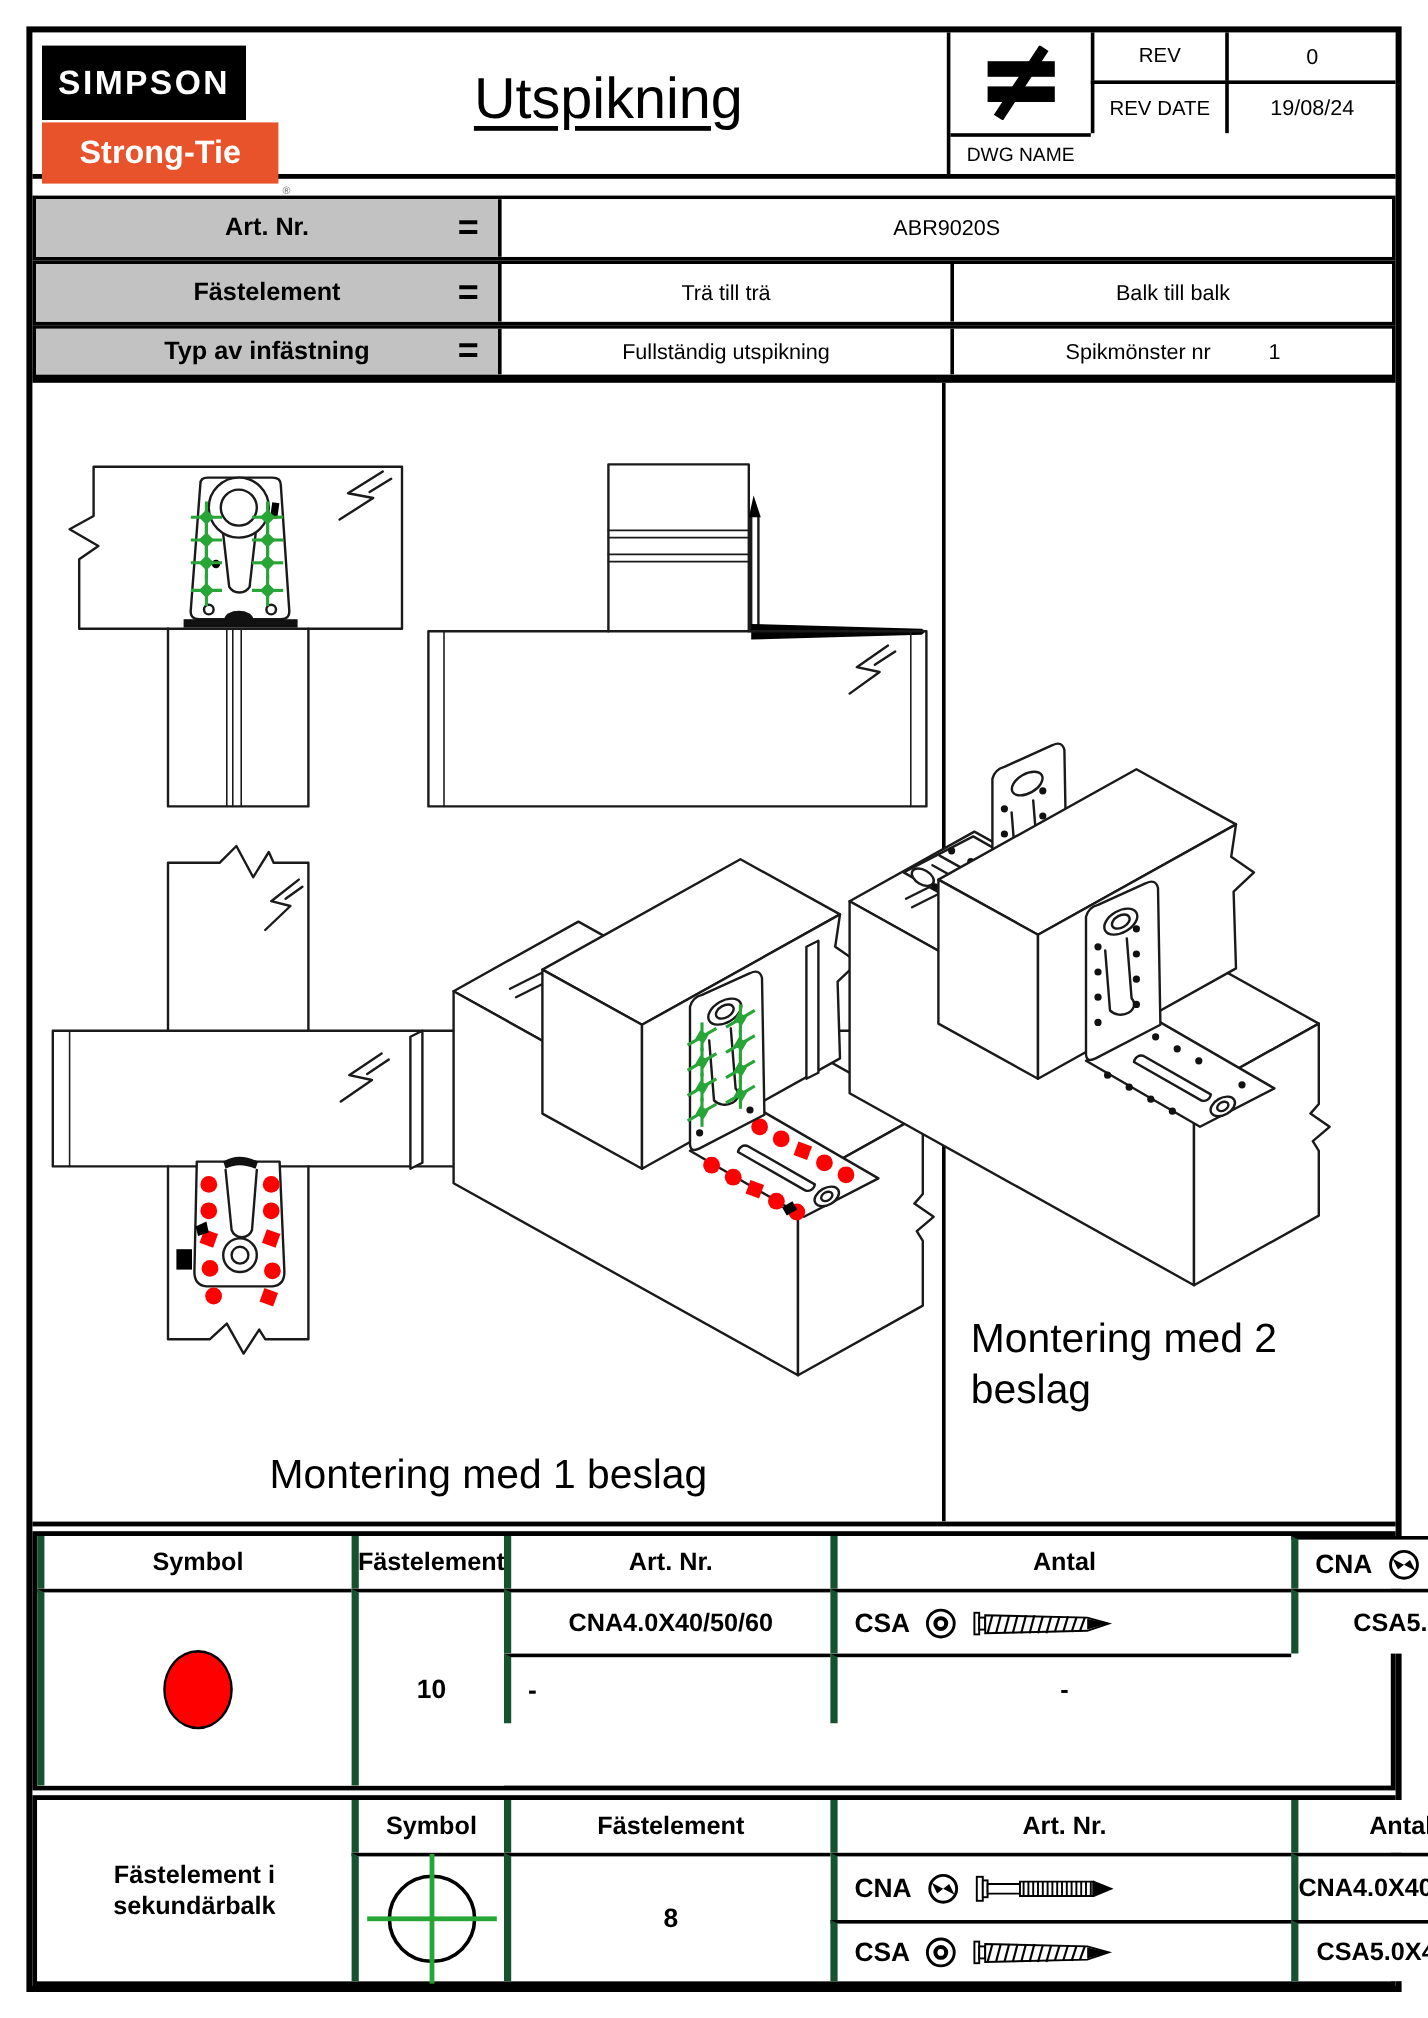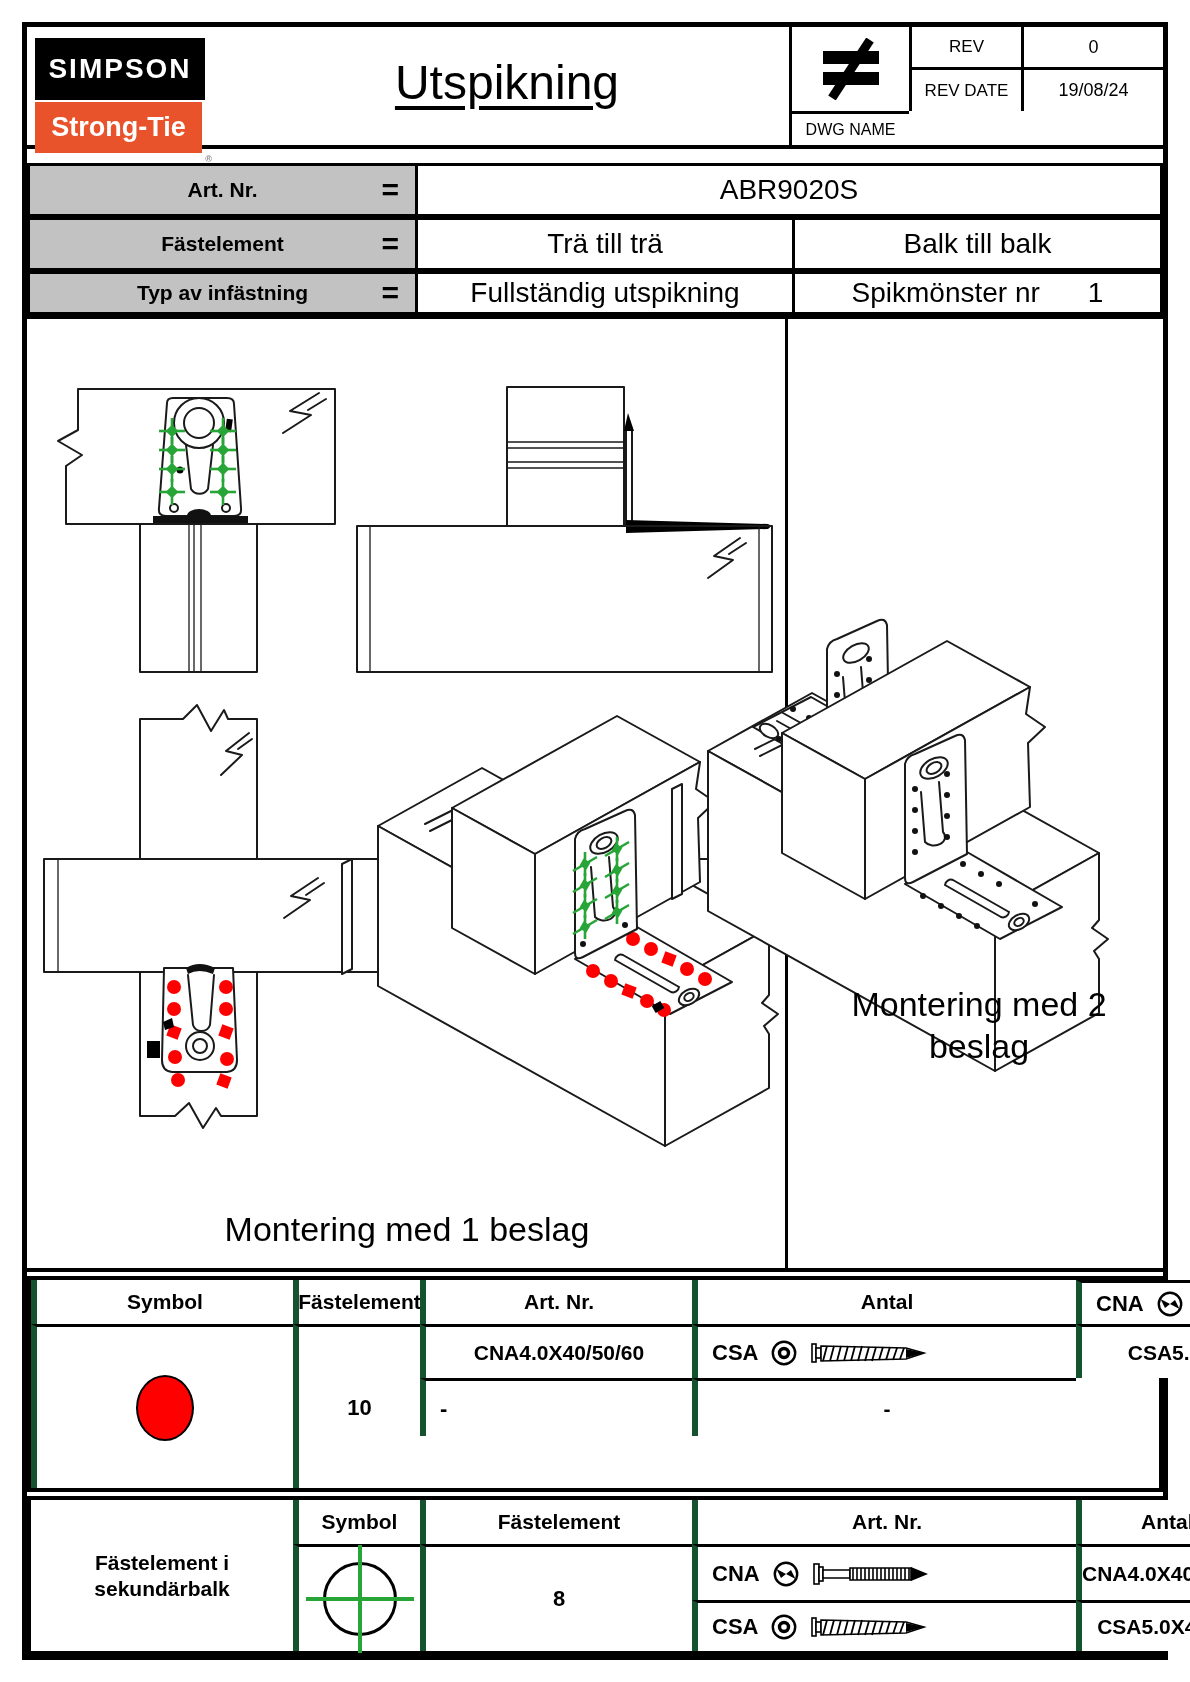--- a/index.html
+++ b/index.html
@@ -5,48 +5,48 @@
   html,body{margin:0;padding:0;background:#fff;}
   .page{position:relative;width:1190px;height:1682px;background:#fff;
         font-family:"Liberation Sans",sans-serif;color:#000;overflow:hidden;}
   .sheet{position:absolute;left:22px;top:22px;width:1136px;height:1628px;border:5px solid #000;}
 
   
   .hdr{position:absolute;left:0;top:0;width:100%;height:122px;border-bottom:4px solid #000;box-sizing:border-box;}
   .logo{position:absolute;left:8px;top:11px;width:172px;}
   .logo-black{width:170px;height:62px;background:#000;color:#fff;display:flex;align-items:center;justify-content:center;
       font-weight:800;font-size:28px;letter-spacing:2px;}
-  .logo-orange{width:167px;height:51px;background:#E8532B;color:#fff;display:flex;align-items:center;justify-content:center;
+  .logo-orange{width:197px;height:51px;background:#E8532B;color:#fff;display:flex;align-items:center;justify-content:center;
       font-weight:800;font-size:27px;margin-top:2px;position:relative;}
   .logo-reg{position:absolute;right:-10px;bottom:-11px;font-size:9px;color:#888;}
   .title{position:absolute;left:200px;top:28px;width:560px;text-align:center;font-size:48px;
       text-decoration:underline;text-underline-offset:7px;}
   .rev{position:absolute;left:762px;top:0;width:374px;height:118px;border-left:3px solid #000;
       display:grid;grid-template-columns:117px 112px 1fr;grid-template-rows:40px 44px 1fr;box-sizing:border-box;}
   .rev>div{border-left:3px solid #000;border-top:3px solid #000;display:flex;align-items:center;justify-content:center;box-sizing:border-box;}
   .rev>div.c1{border-left:none;} .rev>div.r1{border-top:none;}
   .neq{grid-row:1/3;grid-column:1;}
   .rev-lbl{font-size:17px;} .rev-val{font-size:18px;}
   .dwg-lbl{grid-row:3;grid-column:1;font-size:16px;}
   .dwg-val{grid-row:3;grid-column:2/4;font-size:14.5px;font-weight:600;letter-spacing:-0.3px;}
 
   
   .irow{position:absolute;left:0;width:1136px;height:54px;display:grid;box-sizing:border-box;
         border:3px solid #000;}
   .irow .cell{border-left:3px solid #000;display:flex;align-items:center;justify-content:center;box-sizing:border-box;background:#fff;}
   .irow .lab{border-left:none;background:#C2C2C2;position:relative;font-weight:700;font-size:21px;}
   .irow .lab .eq{position:absolute;right:16px;font-weight:900;font-size:30px;}
-  .ival{font-size:28px;}
+  .ival{font-size:18px;}
   .spik{display:flex;gap:48px;align-items:center;}
 
   
   .draw{position:absolute;left:0;top:288px;width:1136px;height:957px;border-top:4px solid #000;border-bottom:4px solid #000;box-sizing:border-box;}
   .draw svg{display:block;}
   .cap1{position:absolute;left:50px;top:1183px;width:660px;text-align:center;font-size:34px;}
-  .cap2{position:absolute;left:782px;top:956px;width:340px;text-align:center;font-size:34px;line-height:42px;}
+  .cap2{position:absolute;left:782px;top:1068px;width:340px;text-align:left;font-size:34px;line-height:42px;}
 
   
   .ftab{position:absolute;left:0;width:1136px;border:4px solid #000;box-sizing:border-box;display:grid;
         grid-template-columns:262px 127px 272px 384px 1fr;}
   .ftab>div{border-left:6px solid #14532d;border-top:3px solid #000;box-sizing:border-box;background:#fff;
         display:flex;align-items:center;justify-content:center;}
   .ftab>div.nl{border-left:none;} .ftab>div.nt{border-top:none;}
   .hcell{background:#C2C2C2;font-weight:700;font-size:21px;}
   .rowlab{background:#C2C2C2;font-weight:700;font-size:21px;text-align:center;flex-direction:column;line-height:26px;}
   .fcell{justify-content:flex-start !important;padding-left:14px;gap:13px;}

